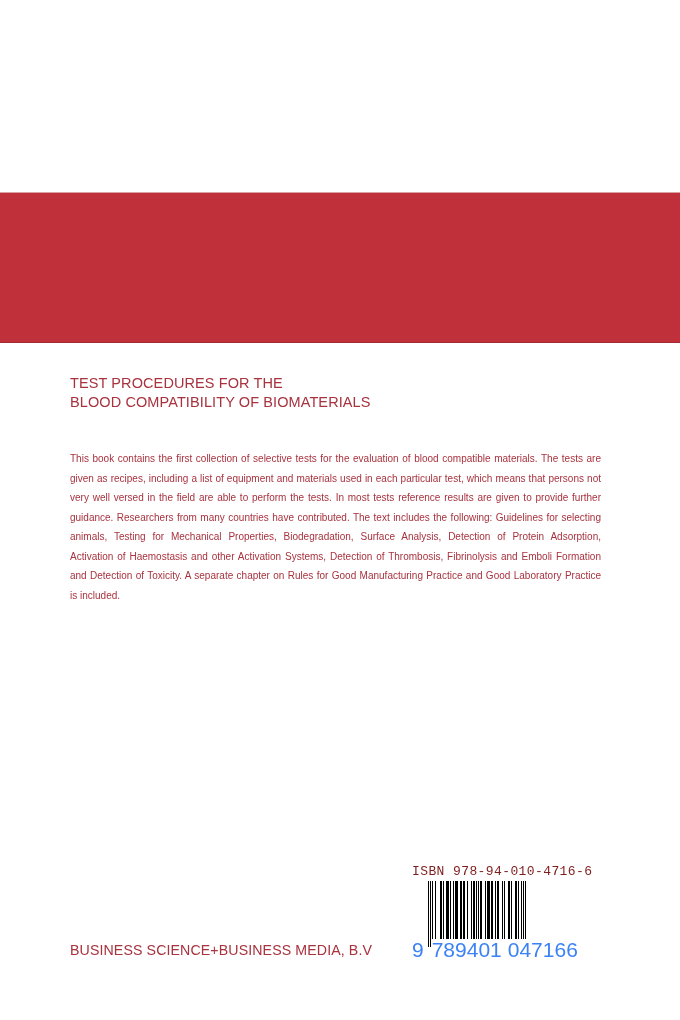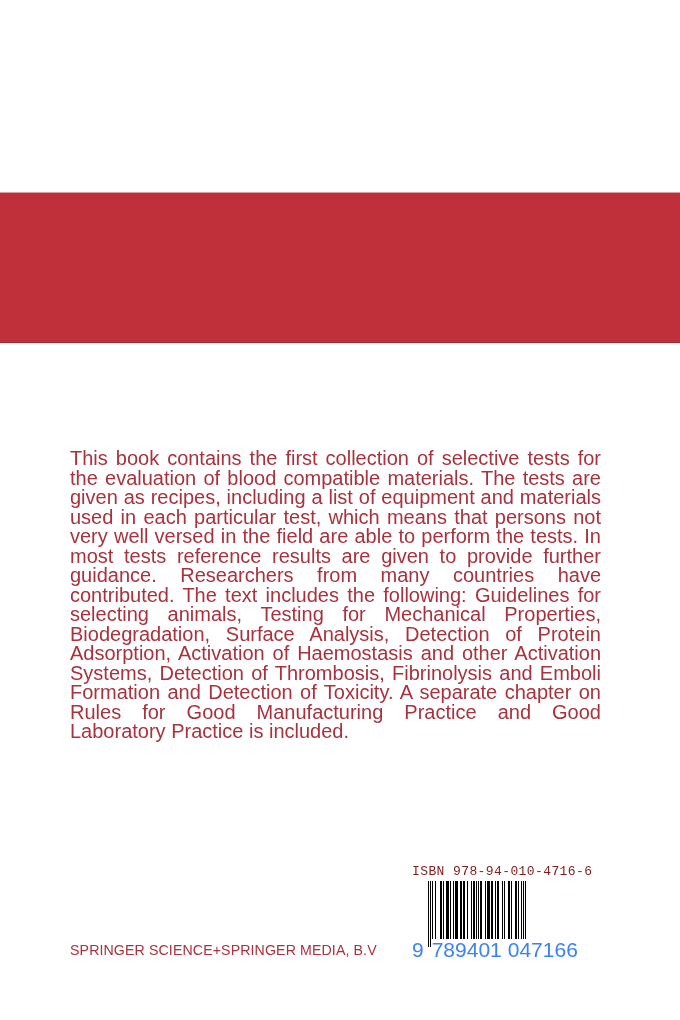--- a/index.html
+++ b/index.html
@@ -16,21 +16,21 @@
       box-sizing: border-box;
     }
     .title {
       position: absolute; left: 70px; top: 374px;
       color: #a8323e; font-size: 14.5px; line-height: 19px;
       letter-spacing: 0.1px;
     }
     .title div { white-space: nowrap; }
     .blurb {
       position: absolute; left: 70px; top: 449px; width: 531px;
-      color: #a8323e; font-size: 20px; line-height: 19.5px;
+      color: #a8323e; font-size: 10px; line-height: 19.5px;
       text-align: justify;
     }
     .blurb p { margin: 0; }
     .blurb p.last { text-align-last: left; }
     .publisher {
       position: absolute; left: 70px; top: 942px;
       color: #a8323e; font-size: 14.2px; letter-spacing: 0.1px;
       white-space: nowrap;
     }
     .isbn-text {
@@ -51,20 +51,22 @@
     }
     .barcode-digits .lead { margin-right: 8px; }
     .barcode-digits .grp2 { margin-left: 6px; }
   </style>
 </head>
 <body>
 
 <div class="band"></div>
 
 <div class="title">
+  <div>TEST PROCEDURES FOR THE</div>
+  <div>BLOOD COMPATIBILITY OF BIOMATERIALS</div>
 </div>
 
 <div class="blurb">
   <p class="last">This book contains the first collection of selective tests for the evaluation of blood compatible materials. The tests are given as recipes, including a list of equipment and materials used in each particular test, which means that persons not very well versed in the field are able to perform the tests. In most tests reference results are given to provide further guidance. Researchers from many countries have contributed. The text includes the following: Guidelines for selecting animals, Testing for Mechanical Properties, Biodegradation, Surface Analysis, Detection of Protein Adsorption, Activation of Haemostasis and other Activation Systems, Detection of Thrombosis, Fibrinolysis and Emboli Formation and Detection of Toxicity. A separate chapter on Rules for Good Manufacturing Practice and Good Laboratory Practice is included.</p>
 </div>
 
 <div class="isbn-text">ISBN 978-94-010-4716-6</div>
 
 <div class="barcode" id="barcode">
     <div class="bar guard" style="width: 1.05px;"></div>
@@ -129,13 +131,13 @@
     <div class="gap" style="width: 1.05px;"></div>
     <div class="bar" style="width: 1.05px;"></div>
     <div class="gap" style="width: 1.05px;"></div>
     <div class="bar" style="width: 1.05px;"></div>
   </div>
 
 <div class="barcode-digits">
   <span class="lead">9</span><span>789401</span><span class="grp2">047166</span>
 </div>
 
-<div class="publisher">SPRINGER SCIENCE+SPRINGER MEDIA, B.V</div>
+<div class="publisher">BUSINESS SCIENCE+BUSINESS MEDIA, B.V</div>
 
 </body></html>

